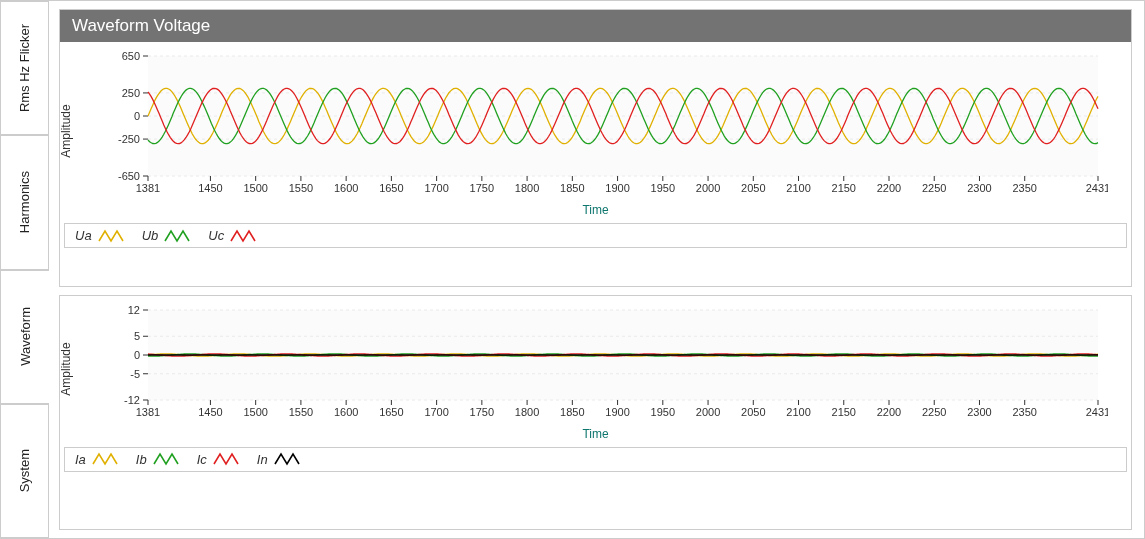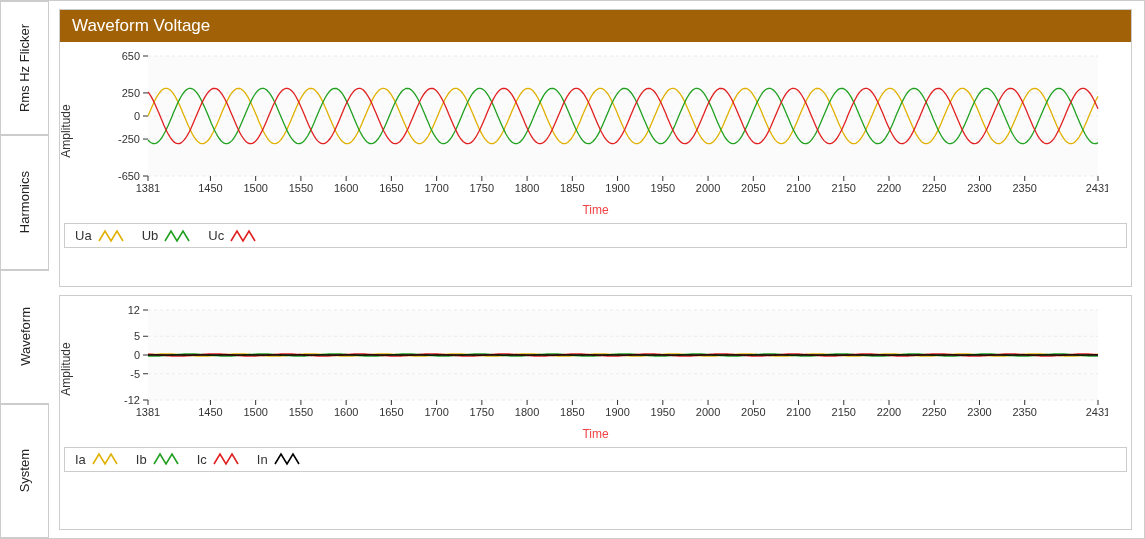--- a/index.html
+++ b/index.html
@@ -4,26 +4,26 @@
 <style>
   * { box-sizing: border-box; margin: 0; padding: 0; }
   html, body { width: 1145px; height: 539px; font-family: "Segoe UI", Arial, sans-serif; font-size: 13px; color: #333; background: #fff; }
   .app { display: flex; width: 1145px; height: 539px; border: 1px solid #ccc; }
   .sidebar { width: 48px; display: flex; flex-direction: column; }
   .side-tab { flex: 1; border: 1px solid #ccc; border-left: none; display: flex; align-items: center; justify-content: center; cursor: pointer; }
   .side-tab span { writing-mode: vertical-rl; transform: rotate(180deg); white-space: nowrap; font-size: 13px; color: #222; }
   .side-tab.active { border-right: none; }
   .main { flex: 1; padding: 8px 12px 8px 10px; display: flex; flex-direction: column; gap: 8px; overflow: hidden; }
   .panel { border: 1px solid #ccc; display: flex; flex-direction: column; }
-  .panel-title { background: #a16207; color: #fff; font-size: 17px; font-weight: 400; padding: 6px 12px; }
+  .panel-title { background: #737373; color: #fff; font-size: 17px; font-weight: 400; padding: 6px 12px; }
   .chart-wrap { position: relative; }
   .ylabel { position: absolute; left: 6px; top: 50%; transform: translate(-50%, -50%) rotate(-90deg); transform-origin: center; font-size: 12px; color: #333; }
   .plot-area { margin: 6px 14px 2px 48px; }
-  .xlabel { text-align: center; font-size: 12px; color: #ef4444; margin-bottom: 2px; }
-  .legend { border: 1px solid #ccc; margin: 4px; display: inline-flex; gap: 0; padding: 4px 10px; }
+  .xlabel { text-align: center; font-size: 12px; color: #0f766e; margin-bottom: 2px; }
+  .legend { border: 1px solid #ccc; margin: 4px; display: inline-flex; gap: 0; padding: 4px 10px; font-style: italic; }
   .legend-item { display: inline-flex; align-items: center; gap: 6px; margin-right: 18px; font-size: 13px; }
   svg text { font-family: "Segoe UI", Arial, sans-serif; font-size: 11px; fill: #333; }
   .gridline { stroke: #eaeaea; stroke-width: 1; stroke-dasharray: 3 3; }
   .tick { stroke: #333; stroke-width: 1; }
 </style>
 </head>
 <body>
 
 <div class="app">
   <div class="sidebar">

